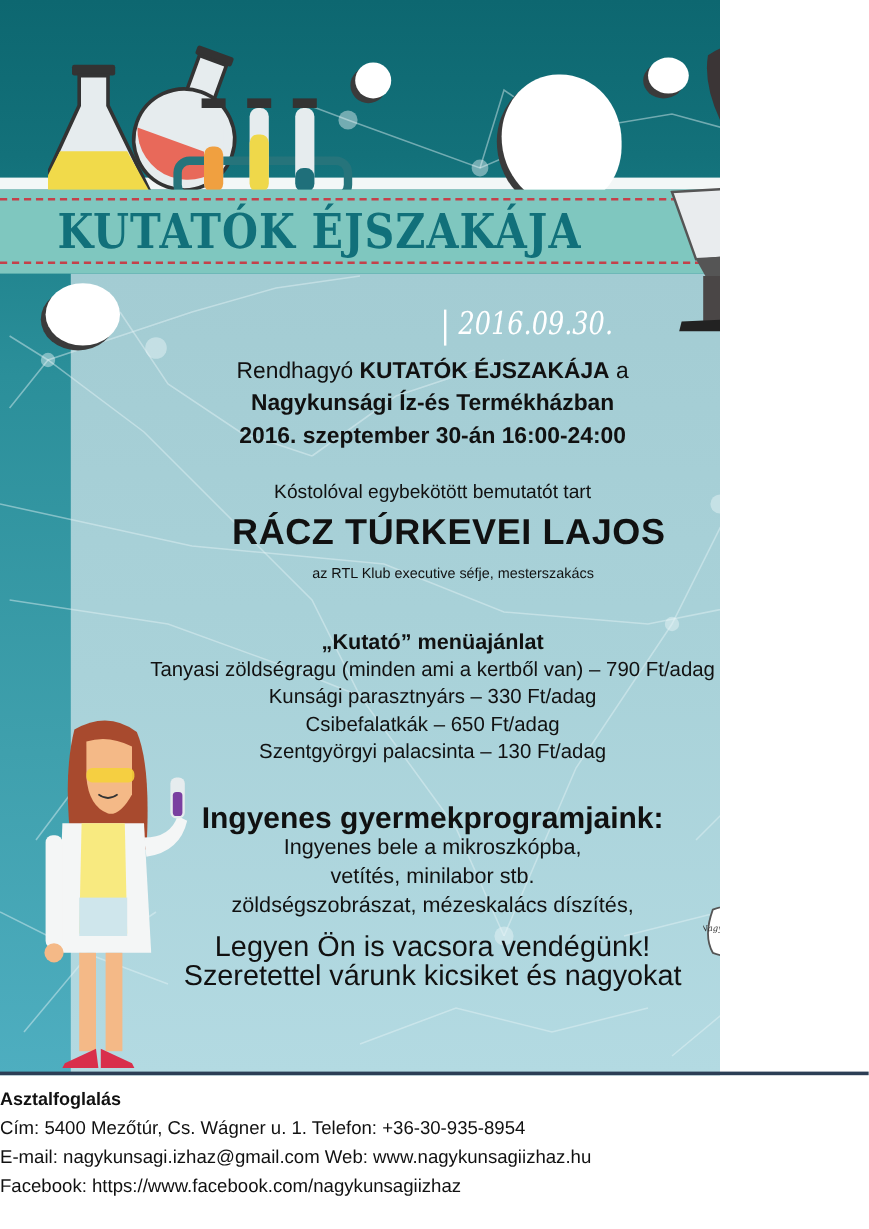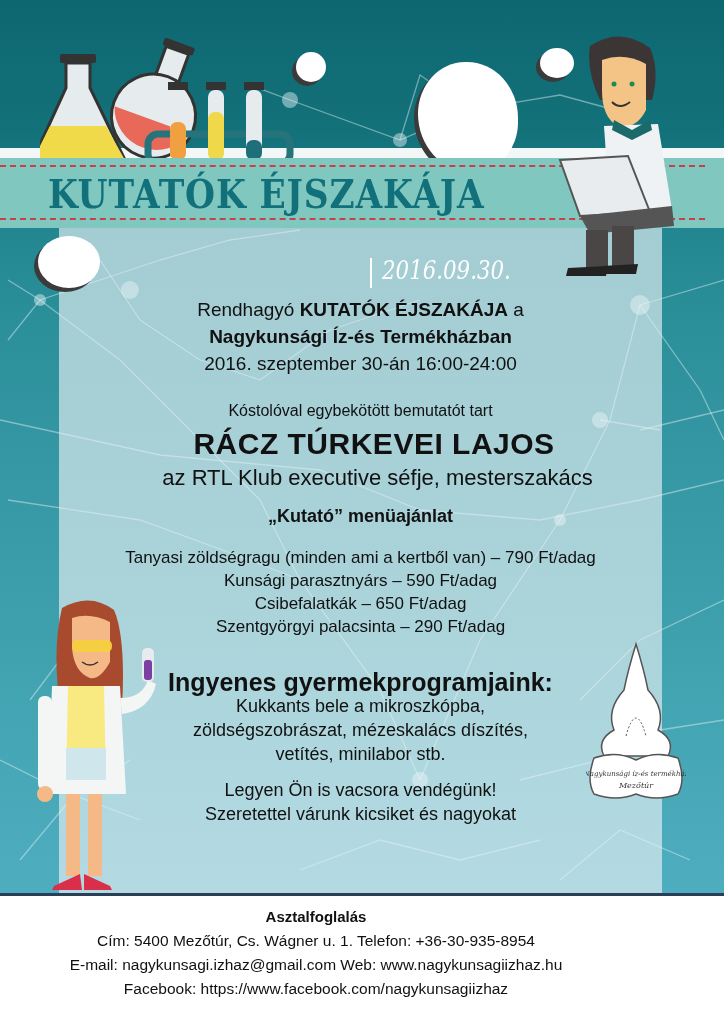--- a/index.html
+++ b/index.html
@@ -1,19 +1,19 @@
 <!DOCTYPE html>
 <html><head>
 <meta charset="utf-8">
 <style>
   * { margin: 0; padding: 0; box-sizing: border-box; }
   html, body { width: 724px; height: 1024px; overflow: hidden; background: #ffffff; }
   body { position: relative; font-family: "Liberation Sans", sans-serif; color: #111; }
 
-  .poster { position: absolute; left: 0; top: 0; width: 724px; height: 896px; overflow: hidden;
+  .poster { position: absolute; left: 0; top: 0; width: 600px; height: 896px; overflow: hidden;
     background: linear-gradient(180deg, #0e6a72 0%, #177a83 12%, #2b8f9a 35%, #3fa0ad 70%, #4eaec0 100%); }
 
   
   .top-band { position: absolute; left: 0; top: 0; width: 724px; height: 215px;
     background: linear-gradient(180deg, #0d6770 0%, #13717a 60%, #197c85 100%); }
 
   
   .white-stripe { position: absolute; left: 0; top: 148px; width: 724px; height: 10px; background: #f3f7f7; }
 
   
@@ -39,32 +39,32 @@
   
   .center-text { position: absolute; left: 59px; width: 603px; text-align: center; color: #111; }
   .date { position: absolute; left: 368px; top: 255px; font-family: "DejaVu Serif", serif; font-style: italic;
     font-size: 26px; color: #ffffff; white-space: nowrap; transform: scaleX(0.82); transform-origin: left center; }
   .date-bar { position: absolute; left: 370px; top: 258px; width: 2px; height: 30px; background: #ffffff; }
 
   .intro { top: 296px; font-size: 19px; line-height: 27px; }
   .intro b { font-weight: bold; }
   .demo { top: 400px; font-size: 16px; line-height: 22px; }
   .chef { top: 426px; font-size: 30px; font-weight: bold; letter-spacing: 0.5px; line-height: 36px; padding-left: 27px; }
-  .chef-role { top: 466px; font-size: 22px; line-height: 24px; padding-left: 34px; }
-
-  .menu-title { top: 505px; font-size: 18px; font-weight: bold; line-height: 22px; }
+  .chef-role { top: 466px; font-size: 12px; line-height: 24px; padding-left: 34px; }
+
+  .menu-title { top: 524px; font-size: 18px; font-weight: bold; line-height: 22px; }
   .menu-items { top: 546px; font-size: 17px; line-height: 23px; }
 
   .kids-title { top: 670px; font-size: 25px; font-weight: bold; line-height: 24px; }
   .kids-text { top: 694px; font-size: 18px; line-height: 24px; }
-  .invite { top: 778px; font-size: 18px; line-height: 24px; }
+  .invite { top: 778px; font-size: 24px; line-height: 24px; }
 
   
   .footer-rule { position: absolute; left: 0; top: 893px; width: 724px; height: 3px; background: #2c3e55; }
-  .footer { position: absolute; left: 0; top: 905px; width: 632px; text-align: center; font-size: 15.5px; line-height: 24px; color: #111; }
+  .footer { position: absolute; left: 0; top: 905px; width: 632px; text-align: left; font-size: 15.5px; line-height: 24px; color: #111; }
   .footer .f-title { font-weight: bold; font-size: 15px; }
 
   .fig { position: absolute; }
 </style>
 </head>
 <body>
 
 <div class="poster">
   <div class="top-band"></div>
   <div class="panel"></div>
@@ -157,40 +157,40 @@
     <path d="M28 238 L68 236 L66 246 L26 246 Z" fill="#222"></path>
     <path d="M62 236 L98 234 L96 244 L60 244 Z" fill="#222"></path>
   </svg>
 
   <div class="date-bar"></div>
   <div class="date" style="left:382px;">2016.09.30.</div>
 
   <div class="center-text intro">
     <div><span>Rendhagyó </span><b>KUTATÓK ÉJSZAKÁJA</b><span> a</span></div>
     <div style="font-weight:bold;">Nagykunsági Íz-és Termékházban</div>
-    <div style="font-weight:normal;">2016. szeptember 30-án 16:00-24:00</div>
+    <div style="font-weight:bold;">2016. szeptember 30-án 16:00-24:00</div>
   </div>
 
   <div class="center-text demo">Kóstolóval egybekötött bemutatót tart</div>
   <div class="center-text chef">RÁCZ TÚRKEVEI LAJOS</div>
   <div class="center-text chef-role">az RTL Klub executive séfje, mesterszakács</div>
 
   <div class="center-text menu-title">„Kutató” menüajánlat</div>
   <div class="center-text menu-items">
     <div>Tanyasi zöldségragu (minden ami a kertből van) – 790 Ft/adag</div>
-    <div>Kunsági parasztnyárs – 590 Ft/adag</div>
+    <div>Kunsági parasztnyárs – 330 Ft/adag</div>
     <div>Csibefalatkák – 650 Ft/adag</div>
-    <div>Szentgyörgyi palacsinta – 290 Ft/adag</div>
+    <div>Szentgyörgyi palacsinta – 130 Ft/adag</div>
   </div>
 
   <div class="center-text kids-title">Ingyenes gyermekprogramjaink:</div>
   <div class="center-text kids-text">
-    <div>Kukkants bele a mikroszkópba,</div>
+    <div>Ingyenes bele a mikroszkópba,</div>
+    <div>vetítés, minilabor stb.</div>
     <div>zöldségszobrászat, mézeskalács díszítés,</div>
-    <div>vetítés, minilabor stb.</div>
   </div>
 
   <div class="center-text invite">
     <div>Legyen Ön is vacsora vendégünk!</div>
     <div>Szeretettel várunk kicsiket és nagyokat</div>
   </div>
 
   <svg class="fig" style="left:30px; top:598px;" width="140" height="296" viewBox="0 0 140 296">
     <path d="M32 10 Q60 -6 84 12 Q96 40 92 110 L30 110 Q22 50 32 10 Z" fill="#a84a2e"></path>
     <path d="M42 20 Q60 14 80 24 L80 64 Q70 82 60 80 Q44 74 42 50 Z" fill="#f4b987"></path>

